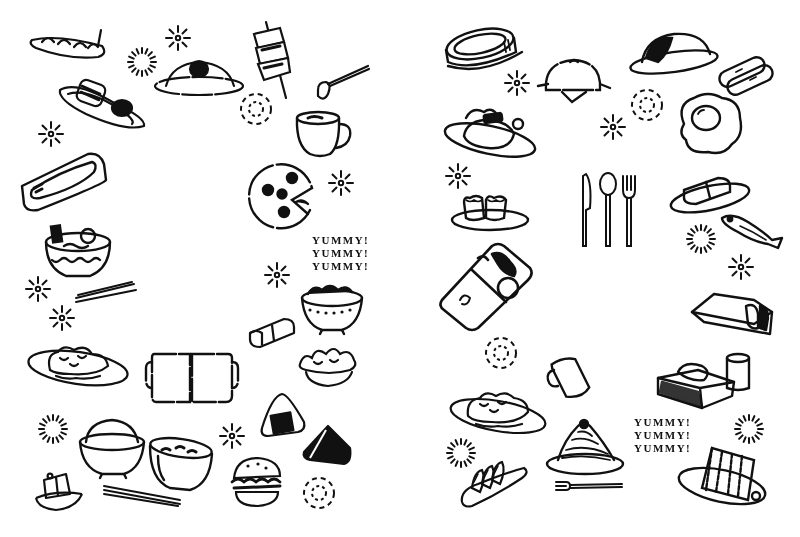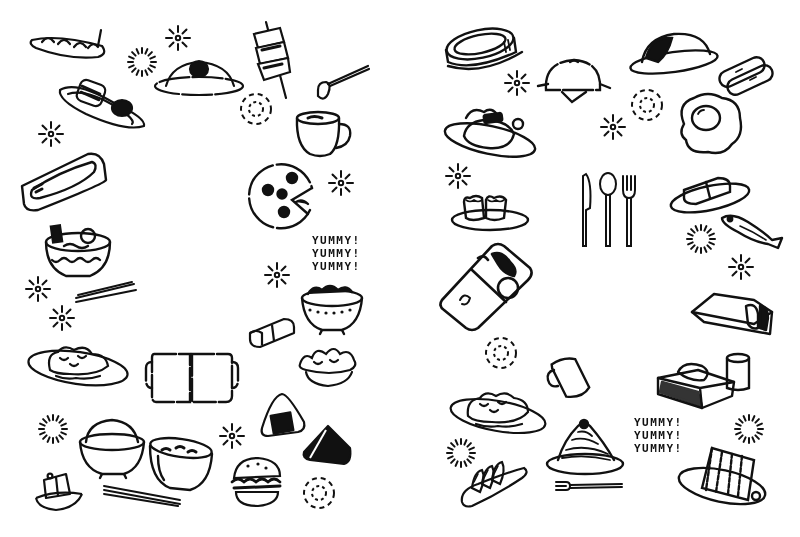--- a/index.html
+++ b/index.html
@@ -11,21 +11,21 @@
   .item svg { display: block; overflow: visible; }
   .yummy {
     position: absolute;
     font-family: "DejaVu Sans Mono", monospace;
     font-weight: bold;
     font-size: 11px;
     line-height: 13px;
     letter-spacing: 1.5px;
     color: #111;
   }
-  .yummy span { display: block; }
+  .yummy span { display: block; font-family: Liberation Serif, serif; }
   svg * { vector-effect: non-scaling-stroke; }
 </style>
 </head>
 <body>
 
 <svg width="0" height="0" style="position:absolute">
   <defs>
     <g id="sparkle" stroke="#111" stroke-width="2" stroke-linecap="round" fill="none">
       <circle cx="0" cy="0" r="2.2"></circle>
       <line x1="0" y1="-6" x2="0" y2="-12"></line>

